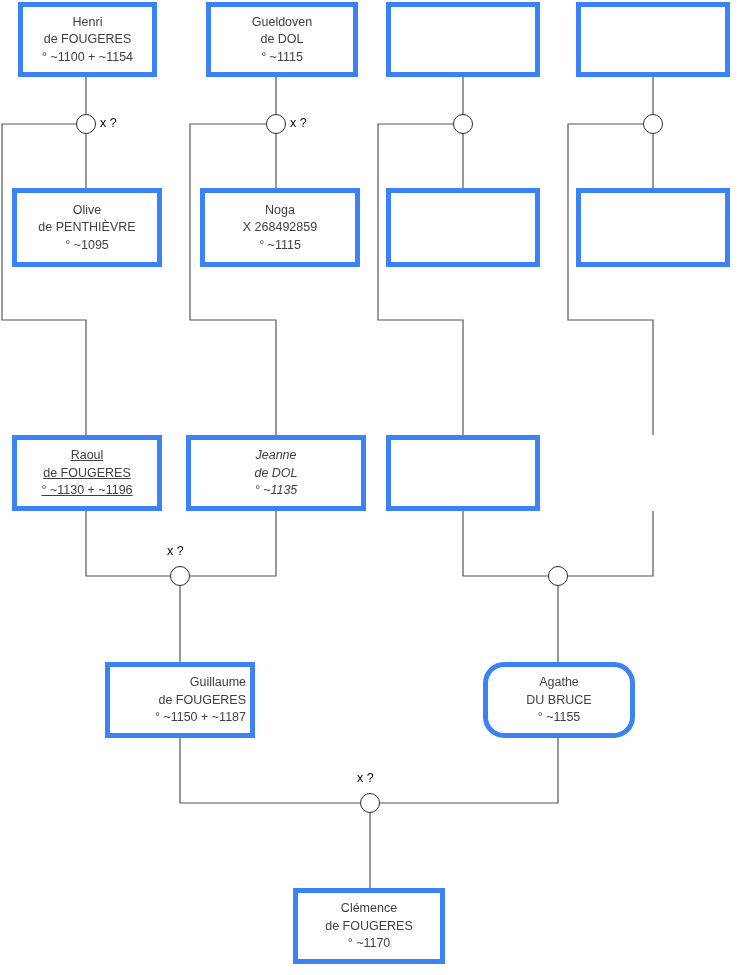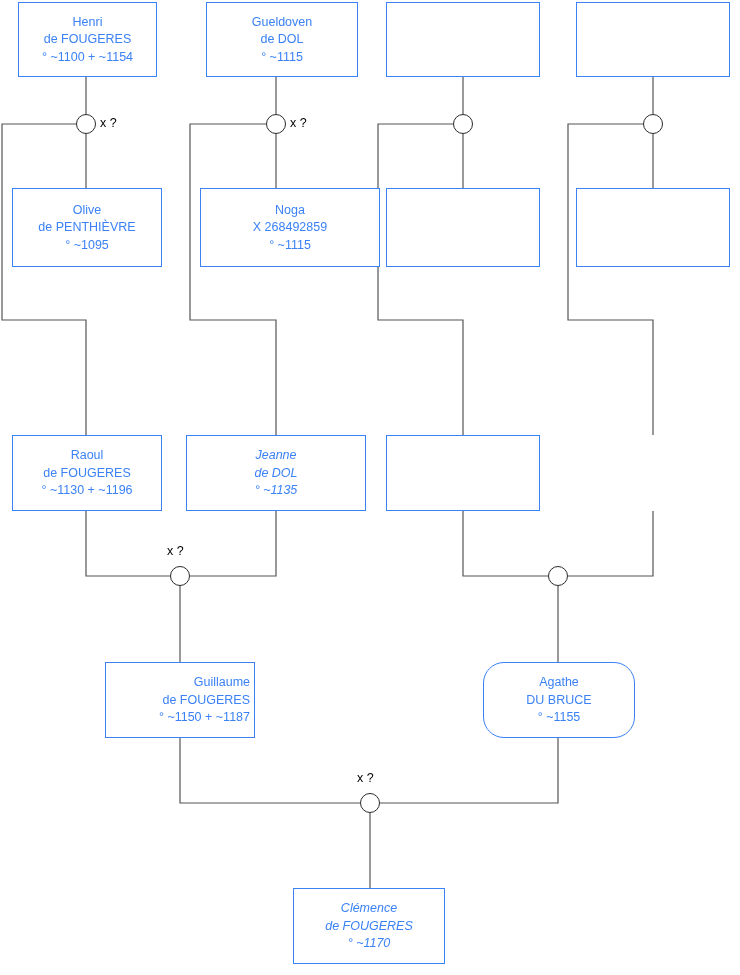--- a/index.html
+++ b/index.html
@@ -21,28 +21,28 @@
     position: absolute;
     left: 0;
     top: 0;
     width: 740px;
     height: 975px;
     pointer-events: none;
   }
   .person-box {
     position: absolute;
     box-sizing: border-box;
-    border: 1px solid #3b82f6;
+    border: 5px solid #3b82f6;
     background: #ffffff;
     display: flex;
     flex-direction: column;
     align-items: center;
     justify-content: center;
     text-align: center;
-    color: #3b82f6;
+    color: #404040;
     font-size: 12.5px;
     line-height: 1.0;
   }
   .person-box .ln {
     display: block;
     padding: 2.5px 4px;
     white-space: nowrap;
   }
   .union-label {
     position: absolute;
@@ -97,49 +97,49 @@
       <span class="ln">de DOL</span>
       <span class="ln">° ~1115</span>
     </div>
     <div class="person-box empty" style="left: 386px; top: 2px; width: 154px; height: 75px;"></div>
     <div class="person-box empty" style="left: 576px; top: 2px; width: 154px; height: 75px;"></div>
     <div class="person-box" style="left: 12px; top: 188px; width: 150px; height: 79px;">
       <span class="ln">Olive</span>
       <span class="ln">de PENTHIÈVRE</span>
       <span class="ln">° ~1095</span>
     </div>
-    <div class="person-box" style="left: 200px; top: 188px; width: 180px; height: 79px;">
+    <div class="person-box" style="left: 200px; top: 188px; width: 160px; height: 79px;">
       <span class="ln">Noga</span>
       <span class="ln">X 268492859</span>
       <span class="ln">° ~1115</span>
     </div>
     <div class="person-box empty" style="left: 386px; top: 188px; width: 154px; height: 79px;"></div>
     <div class="person-box empty" style="left: 576px; top: 188px; width: 154px; height: 79px;"></div>
-    <div class="person-box" style="left: 12px; top: 435px; width: 150px; height: 76px;">
+    <div class="person-box" style="left: 12px; top: 435px; width: 150px; height: 76px; text-decoration: underline;">
       <span class="ln">Raoul</span>
       <span class="ln">de FOUGERES</span>
       <span class="ln">° ~1130 + ~1196</span>
     </div>
     <div class="person-box" style="left: 186px; top: 435px; width: 180px; height: 76px; font-style: italic;">
       <span class="ln">Jeanne</span>
       <span class="ln">de DOL</span>
       <span class="ln">° ~1135</span>
     </div>
     <div class="person-box empty" style="left: 386px; top: 435px; width: 154px; height: 76px;"></div>
     <div class="person-box" style="left: 105px; top: 662px; width: 150px; height: 76px; align-items: flex-end;">
       <span class="ln">Guillaume</span>
       <span class="ln">de FOUGERES</span>
       <span class="ln">° ~1150 + ~1187</span>
     </div>
     <div class="person-box" style="left: 483px; top: 662px; width: 152px; height: 76px; border-radius: 21px;">
       <span class="ln">Agathe</span>
       <span class="ln">DU BRUCE</span>
       <span class="ln">° ~1155</span>
     </div>
-    <div class="person-box" style="left: 293px; top: 888px; width: 152px; height: 76px; font-style: italic;">
+    <div class="person-box" style="left: 293px; top: 888px; width: 152px; height: 76px;">
       <span class="ln">Clémence</span>
       <span class="ln">de FOUGERES</span>
       <span class="ln">° ~1170</span>
     </div>
     <div class="union-dot" style="left: 76px; top: 114px;"></div>
     <div class="union-label" style="left: 100px; top: 116px;">x ?</div>
     <div class="union-dot" style="left: 266px; top: 114px;"></div>
     <div class="union-label" style="left: 290px; top: 116px;">x ?</div>
     <div class="union-dot" style="left: 453px; top: 114px;"></div>
     <div class="union-dot" style="left: 643px; top: 114px;"></div>

